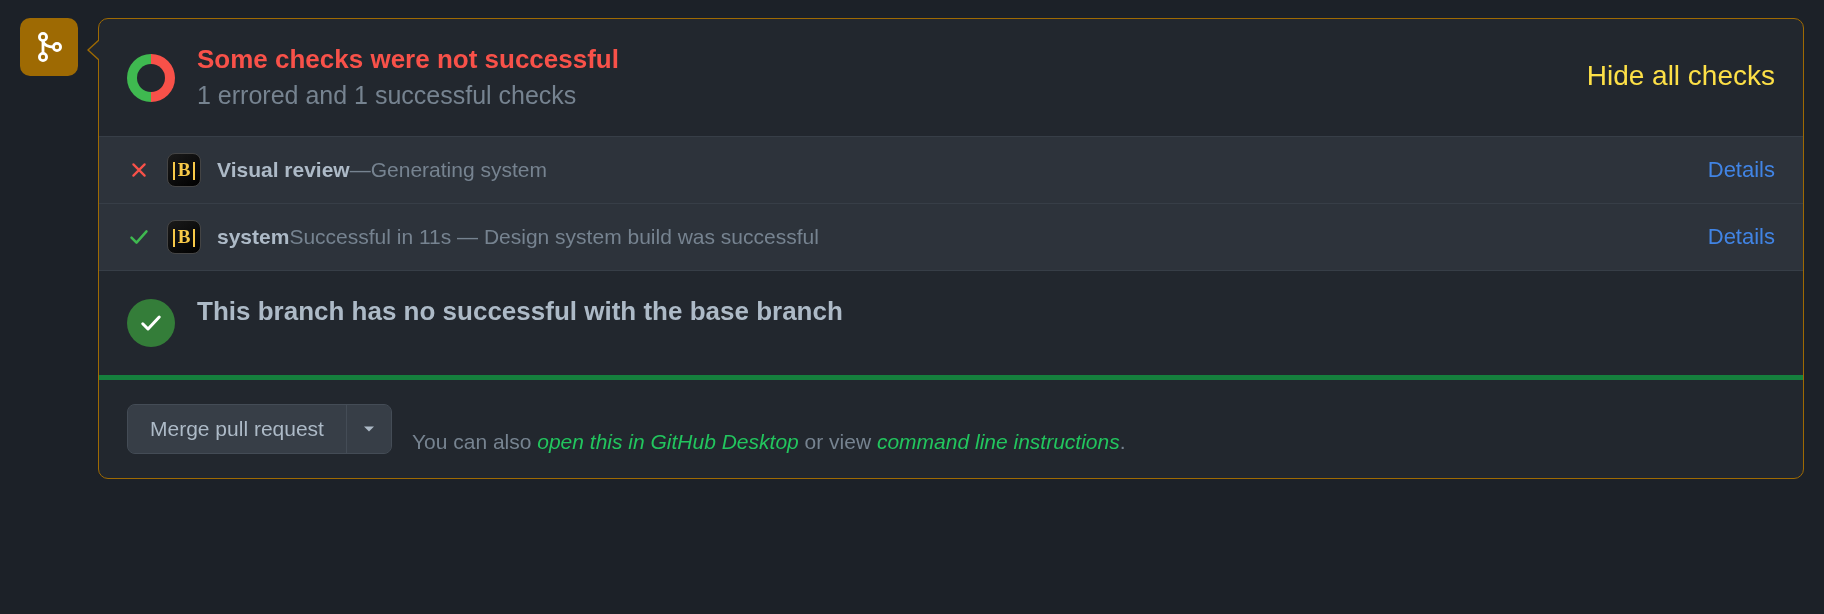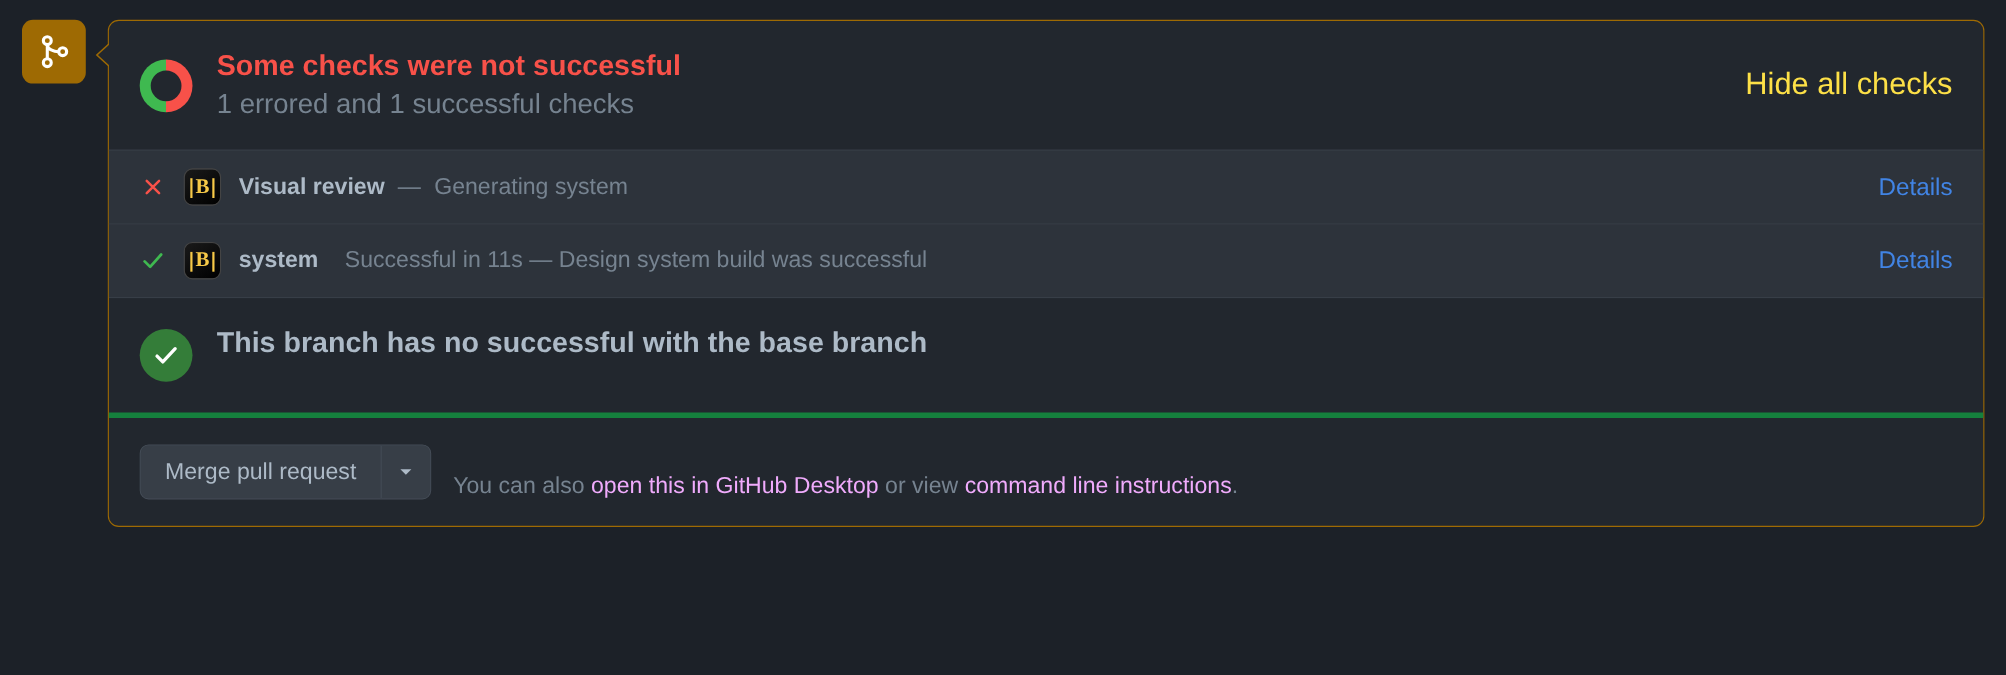--- a/index.html
+++ b/index.html
@@ -146,21 +146,21 @@
     background: #f7c948;
     top: 8px;
   }
   .app-icon::before { left: 5px; }
   .app-icon::after { right: 5px; }
 
   .check-text {
     flex: 1;
     display: flex;
     align-items: flex-start;
-    gap: 12px;
+    gap: 0;
     white-space: nowrap;
     overflow: hidden;
   }
   .check-name { color: #adbac7; font-weight: 600; }
   .check-desc { color: #768390; }
 
   .details-link {
     color: #4184e4;
     font-size: 22px;
     cursor: pointer;
@@ -229,21 +229,21 @@
     border-left: 1px solid #444c56;
     cursor: pointer;
     background: #373e47;
     border-top: none; border-right: none; border-bottom: none;
     display: flex;
     align-items: center;
     color: #adbac7;
   }
 
   .action-text { color: #768390; }
-  .action-text .link { color: #f0abfc; cursor: pointer; }
+  .action-text .link { color: #22c55e; cursor: pointer; font-style: italic; }
 
 </style>
 </head>
 <body>
 
 <div class="timeline-badge">
   <svg width="32" height="32" viewBox="0 0 16 16" fill="#ffffff">
     <circle cx="5" cy="3" r="1.8" fill="none" stroke="#fff" stroke-width="1.4"></circle>
     <circle cx="5" cy="13" r="1.8" fill="none" stroke="#fff" stroke-width="1.4"></circle>
     <circle cx="12" cy="8" r="1.8" fill="none" stroke="#fff" stroke-width="1.4"></circle>

